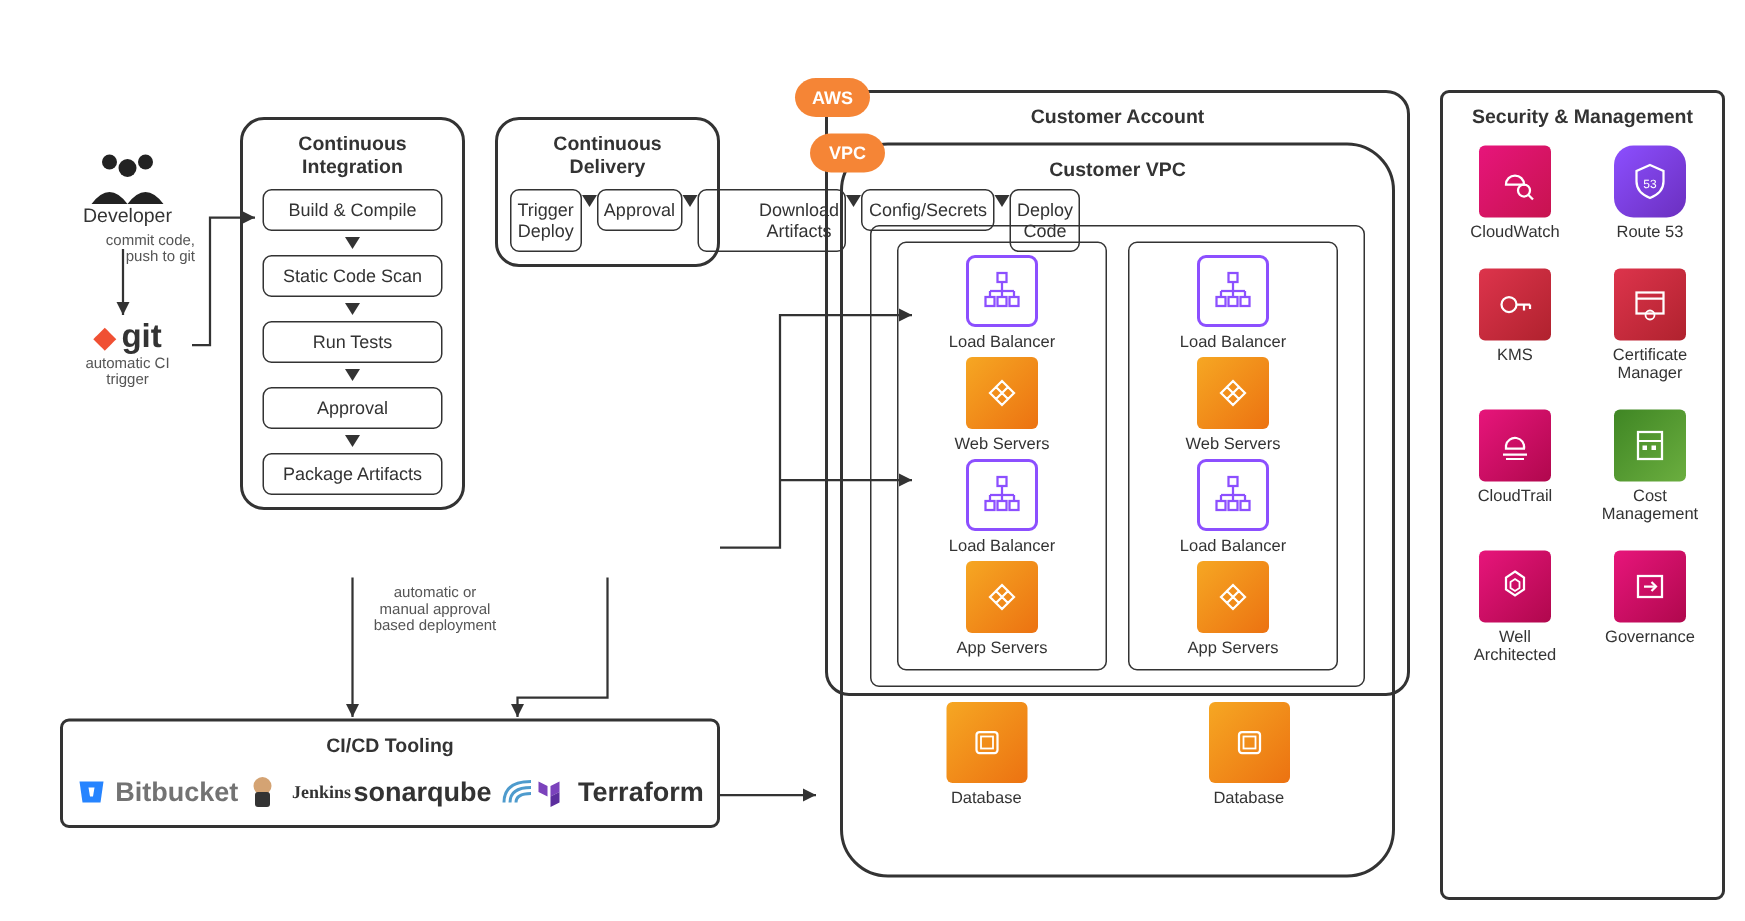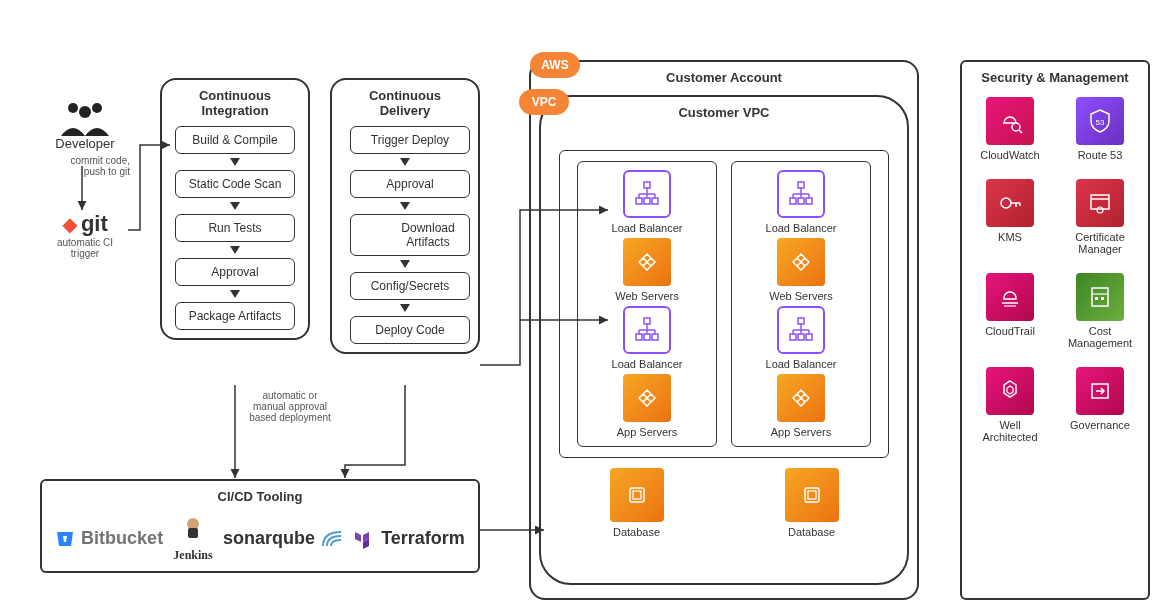--- a/index.html
+++ b/index.html
@@ -98,21 +98,21 @@
       <div class="arrow-down"></div>
       <div class="step">Approval</div>
       <div class="arrow-down"></div>
       <div class="step">Package Artifacts</div>
     </div>
   </div>
 
   <div class="abs panel" style="left:320px; top:68px; width:150px;">
     <div class="box-title" style="white-space:pre-line;">Continuous
 Delivery</div>
-    <div style="display:flex; flex-direction:column; align-items:flex-end; margin-top:8px;">
+    <div style="display:flex; flex-direction:row; align-items:flex-start; margin-top:8px;">
       <div class="step">Trigger Deploy</div>
       <div class="arrow-down"></div>
       <div class="step">Approval</div>
       <div class="arrow-down"></div>
       <div class="step" style="white-space:pre-line;padding-left:40px;">Download
 Artifacts</div>
       <div class="arrow-down"></div>
       <div class="step">Config/Secrets</div>
       <div class="arrow-down"></div>
       <div class="step">Deploy Code</div>
@@ -126,21 +126,21 @@
   <div class="abs panel" style="left:30px; top:469px; width:440px; border-radius:6px;">
     <div class="box-title">CI/CD Tooling</div>
     <div style="display:flex; justify-content:space-around; align-items:center; margin-top:10px; flex-wrap:nowrap;">
       <div class="tooling-logo">
         <svg width="20" height="20" viewBox="0 0 20 20">
             <path fill="#2684FF" d="M2 3h16l-2 14H4z"></path>
             <path fill="#fff" d="M8 7h4l-1 6H9z"></path>
           </svg>
         <span style="color:#737373;">Bitbucket</span>
       </div>
-      <div class="tooling-logo" style="flex-direction:column; font-size:12px;">
+      <div class="tooling-logo" style="flex-direction:row; font-size:12px;">
         <svg width="28" height="28" viewBox="0 0 28 28">
             <circle cx="14" cy="10" r="6" fill="#d4a373"></circle>
             <rect x="9" y="14" width="10" height="10" fill="#333" rx="2"></rect>
           </svg>
         <span style="font-family:serif;">Jenkins</span>
       </div>
       <div class="tooling-logo">
         <span style="color:#333;">sonarqube</span>
         <svg width="22" height="18" viewBox="0 0 22 18">
             <path d="M2 16 Q2 2 20 2" stroke="#4e9bcd" stroke-width="2" fill="none"></path>
@@ -152,21 +152,21 @@
         <svg width="22" height="22" viewBox="0 0 22 22">
             <path fill="#7B42BC" d="M2 4l6 3v7l-6-3z"></path>
             <path fill="#7B42BC" d="M10 7l6-3v7l-6 3z"></path>
             <path fill="#5C2E9E" d="M10 14l6-3v7l-6 3z"></path>
           </svg>
         <span style="color:#333;">Terraform</span>
       </div>
     </div>
   </div>
 
-  <div class="abs panel" style="left:519px; top:50px; width:390px; height:540px;">
+  <div class="abs panel" style="left:540px; top:50px; width:390px; height:404px;">
     <div class="box-title">Customer Account</div>
 
     <div class="panel" style="margin-top:10px; height:490px; position:relative;border-radius:32px;">
       <div class="box-title">Customer VPC</div>
       <span class="abs cloud-badge" style="left:-22px; top:-8px;">VPC</span>
 
       <div class="group-box" style="margin:30px 10px 10px 10px; padding:10px; display:flex; justify-content:space-around;align-items:flex-end;">
 
         <div class="group-box" style="padding:8px; width:140px; display:flex; flex-direction:column; align-items:center; gap:4px;">
           <div class="aws-purple svc-icon">
@@ -287,21 +287,21 @@
           <div class="svc-icon sec-red">
             <svg width="28" height="28" viewBox="0 0 28 28">
               <path d="M8 16a6 6 0 1 1 12 0H8z" fill="none" stroke="#fff" stroke-width="1.5"></path>
               <circle cx="20" cy="20" r="4" fill="none" stroke="#fff" stroke-width="1.5"></circle>
               <line x1="23" y1="23" x2="26" y2="26" stroke="#fff" stroke-width="1.5"></line>
             </svg>
           </div>
           <div class="svc-label" style="white-space:pre-line;">CloudWatch</div>
         </div>
       <div class="svc-wrap">
-          <div class="svc-icon" style="background:linear-gradient(135deg,#8C4FFF,#6B2FBF);">
+          <div class="svc-icon" style="background:linear-gradient(135deg,#8C4FFF,#6B2FBF);border-radius:13px;">
             <svg width="28" height="28" viewBox="0 0 28 28">
               <path d="M14 3l9 4v7c0 6-4 9-9 11-5-2-9-5-9-11V7z" fill="none" stroke="#fff" stroke-width="1.5"></path>
               <text x="14" y="18" text-anchor="middle" fill="#fff" font-size="8">53</text>
             </svg>
           </div>
           <div class="svc-label">Route 53</div>
         </div>
       <div class="svc-wrap">
           <div class="svc-icon" style="background:linear-gradient(135deg,#DD344C,#B0222E);">
             <svg width="28" height="28" viewBox="0 0 28 28">

